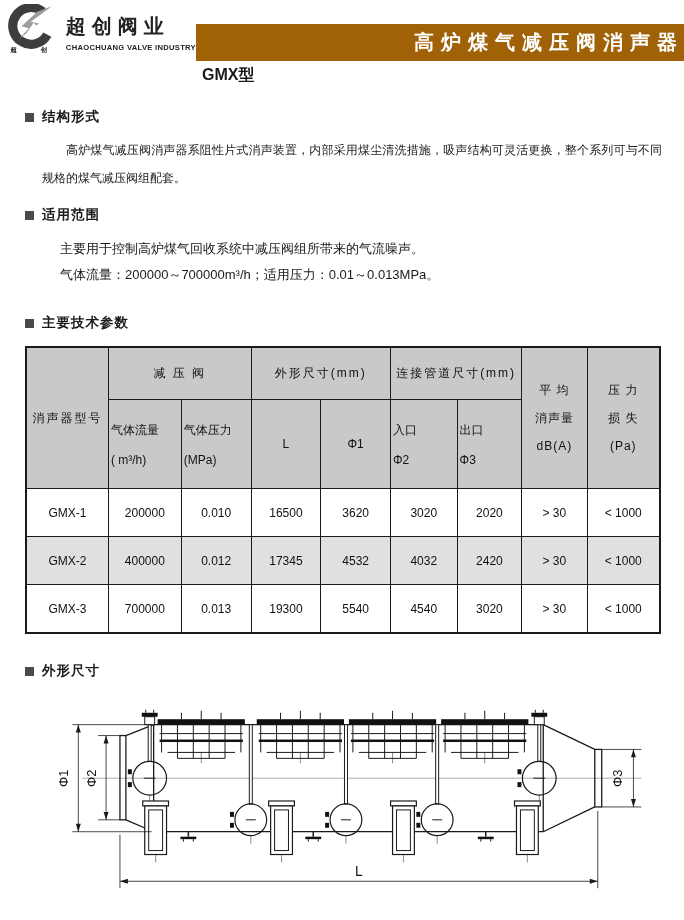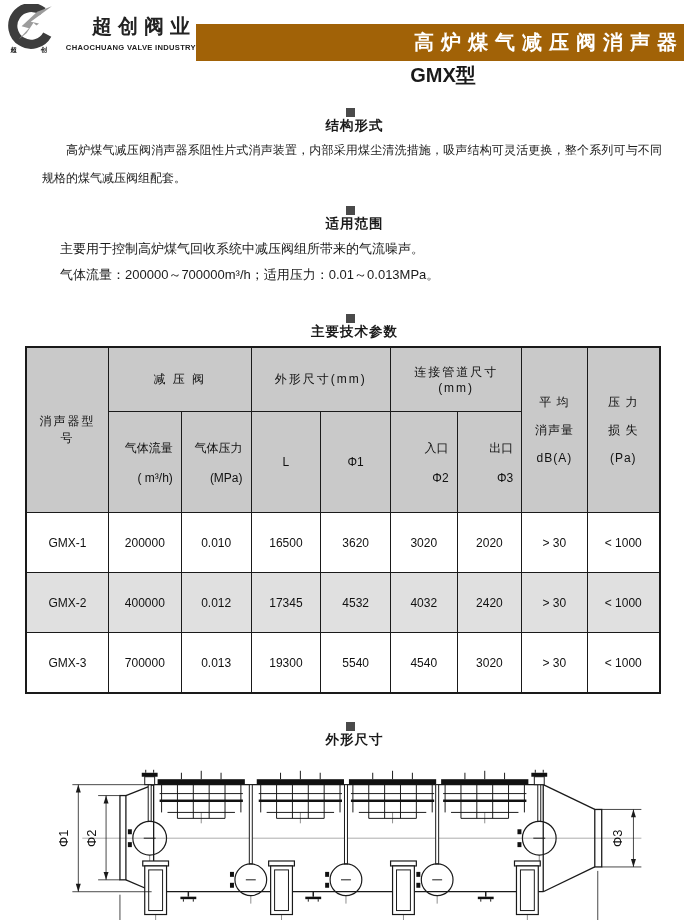--- a/index.html
+++ b/index.html
@@ -9,34 +9,34 @@
     margin:0 auto;
     background:#ffffff;
     font-family:"Liberation Sans", sans-serif;
     color:#1a1a1a;
     overflow:hidden;
   }
   
   .header{display:flex;align-items:flex-start;}
   .logo{display:flex;align-items:flex-start;width:196px;flex:0 0 196px;padding-top:4px;}
   .logo-mark{margin-left:6px;}
-  .logo-textcol{margin-left:14px;padding-top:9px;text-align:right;}
+  .logo-textcol{margin-left:14px;padding-top:9px;}
   .logo-cn{font-size:20px;font-weight:bold;letter-spacing:6px;color:#222;white-space:nowrap;}
   .logo-en{font-size:7.6px;font-weight:bold;letter-spacing:0.3px;color:#222;margin-top:3px;white-space:nowrap;}
   .banner{
     flex:1;margin-top:24px;height:37px;line-height:37px;
     background:#a16207;color:#ffffff;text-align:right;
     font-size:20px;font-weight:bold;letter-spacing:7px;white-space:nowrap;
   }
   .model-row{
-    margin-left:202px;width:482px;text-align:center;
-    font-size:20px;font-weight:bold;margin-top:4px;height:20px;line-height:20px;
-  }
-  
-  .sec-head{display:flex;align-items:center;margin-left:25px;height:18px;flex-direction:column;}
+    margin-left:202px;width:482px;text-align:left;
+    font-size:16px;font-weight:bold;margin-top:4px;height:20px;line-height:20px;
+  }
+  
+  .sec-head{display:flex;align-items:center;margin-left:25px;height:18px;}
   .sec-square{width:9px;height:9px;background:#4a4a4a;margin-right:8px;flex:0 0 9px;}
   .sec-title{font-size:13.5px;font-weight:bold;letter-spacing:1px;}
   .mt-s1{margin-top:23px;}
   .mt-s2{margin-top:14px;}
   .mt-s3{margin-top:26px;}
   .mt-s4{margin-top:28px;}
   
   .para{
     margin:10px 22px 0 42px;
     font-size:12px;line-height:28px;text-indent:2em;text-align:justify;
@@ -44,27 +44,27 @@
   .line-block{margin-left:60px;margin-top:12px;font-size:13px;}
   .line-block .tline{line-height:26px;}
   
   table.params{
     margin:14px 0 0 25px;width:636px;
     border-collapse:collapse;table-layout:fixed;
     font-size:12px;color:#111;
   }
   table.params th, table.params td{
     border:1px solid #1a1a1a;text-align:center;vertical-align:middle;
-    font-weight:normal;padding:8px;
+    font-weight:normal;padding:2px;
   }
   table.params{border:2px solid #1a1a1a;}
   table.params .hdr{background:#c9c9c9;}
   tr.row-group th{height:47px;letter-spacing:2px;}
   tr.row-sub th{height:84px;}
-  .two-line{display:flex;flex-direction:column;gap:14px;align-items:flex-end;}
+  .two-line{display:flex;flex-direction:column;gap:14px;align-items:flex-start;}
   .three-line div{line-height:28px;letter-spacing:1px;}
   tr.data-row td{height:43px;text-align:center;}
   tr.row-alt td{background:#e0e0e0;}
   
   .drawing{display:block;margin:6px 0 0 22px;}
   .caption{
     margin-top:8px;text-align:center;
     font-size:13.5px;font-weight:bold;letter-spacing:1px;margin-left:48px;
   }
 </style>

